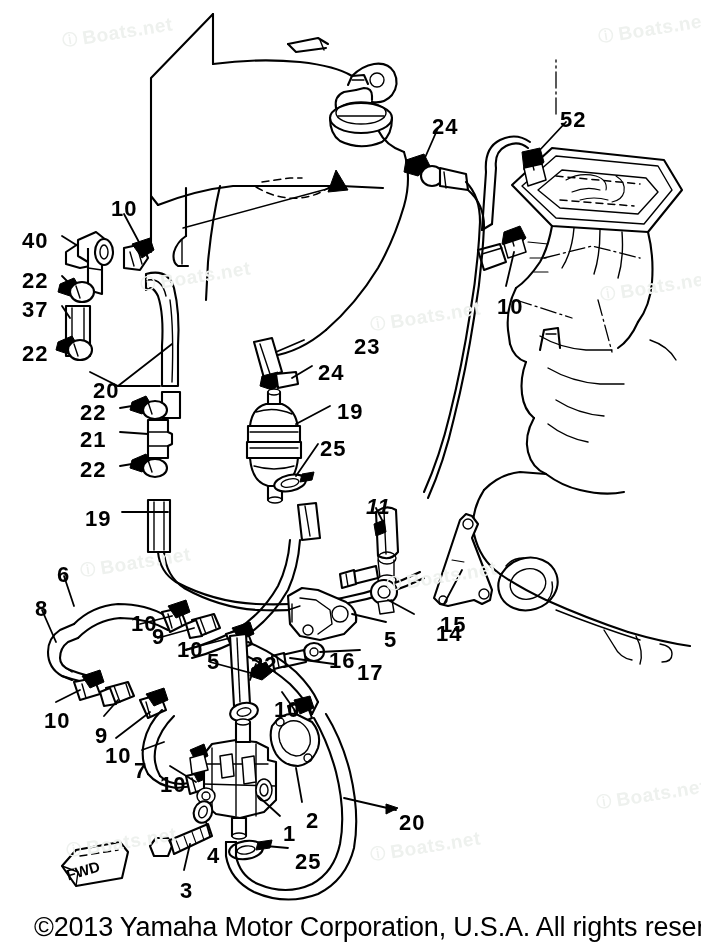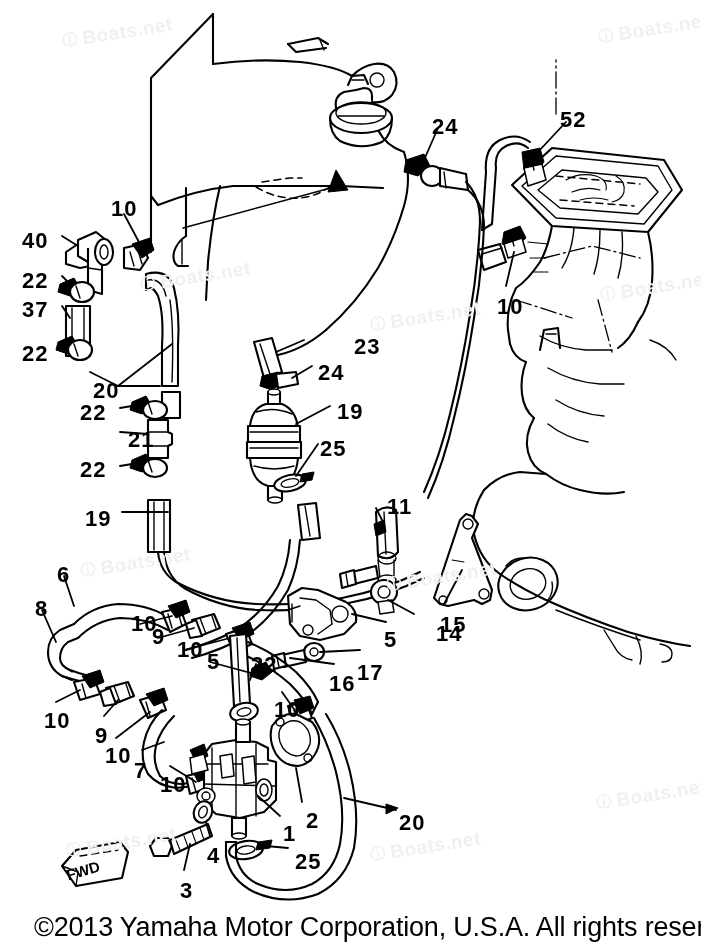--- a/index.html
+++ b/index.html
@@ -539,48 +539,48 @@
     </div>
 
   <div id="callouts">
       <div class="callout" style="left: 22px; top: 228px;">40</div>
       <div class="callout" style="left: 111px; top: 196px;">10</div>
       <div class="callout" style="left: 22px; top: 268px;">22</div>
       <div class="callout" style="left: 22px; top: 297px;">37</div>
       <div class="callout" style="left: 22px; top: 341px;">22</div>
       <div class="callout" style="left: 93px; top: 378px;">20</div>
       <div class="callout" style="left: 80px; top: 400px;">22</div>
-      <div class="callout" style="left: 80px; top: 427px; margin-left: 48px;">21</div>
+      <div class="callout" style="left: 80px; top: 427px;">21</div>
       <div class="callout" style="left: 80px; top: 457px;">22</div>
       <div class="callout" style="left: 85px; top: 506px;">19</div>
       <div class="callout" style="left: 310px; top: 334px; margin-left: 44px;">23</div>
       <div class="callout" style="left: 318px; top: 360px;">24</div>
       <div class="callout" style="left: 337px; top: 399px;">19</div>
       <div class="callout" style="left: 320px; top: 436px;">25</div>
-      <div class="callout" style="left: 387px; top: 494px;">11</div>
+      <div class="callout" style="left: 366px; top: 494px; font-style: italic;">11</div>
       <div class="callout" style="left: 432px; top: 114px;">24</div>
       <div class="callout" style="left: 560px; top: 107px;">52</div>
       <div class="callout" style="left: 497px; top: 294px;">10</div>
       <div class="callout" style="left: 57px; top: 562px;">6</div>
       <div class="callout" style="left: 35px; top: 596px;">8</div>
       <div class="callout" style="left: 131px; top: 611px;">10</div>
       <div class="callout" style="left: 152px; top: 624px;">9</div>
       <div class="callout" style="left: 177px; top: 637px;">10</div>
       <div class="callout" style="left: 207px; top: 649px;">5</div>
       <div class="callout" style="left: 251px; top: 652px;">22</div>
       <div class="callout" style="left: 44px; top: 708px;">10</div>
       <div class="callout" style="left: 95px; top: 723px;">9</div>
       <div class="callout" style="left: 105px; top: 743px;">10</div>
       <div class="callout" style="left: 134px; top: 758px;">7</div>
       <div class="callout" style="left: 160px; top: 772px;">10</div>
       <div class="callout" style="left: 274px; top: 697px;">10</div>
       <div class="callout" style="left: 384px; top: 627px;">5</div>
       <div class="callout" style="left: 436px; top: 621px;">14</div>
       <div class="callout" style="left: 440px; top: 612px;">15</div>
-      <div class="callout" style="left: 329px; top: 671px;">16</div>
+      <div class="callout" style="left: 329px; top: 648px;">16</div>
       <div class="callout" style="left: 357px; top: 660px;">17</div>
       <div class="callout" style="left: 283px; top: 821px;">1</div>
       <div class="callout" style="left: 306px; top: 808px;">2</div>
       <div class="callout" style="left: 180px; top: 878px;">3</div>
       <div class="callout" style="left: 207px; top: 843px;">4</div>
       <div class="callout" style="left: 295px; top: 849px;">25</div>
       <div class="callout" style="left: 399px; top: 810px;">20</div>
     </div>
 
   <div id="fwd-label">FWD</div>

